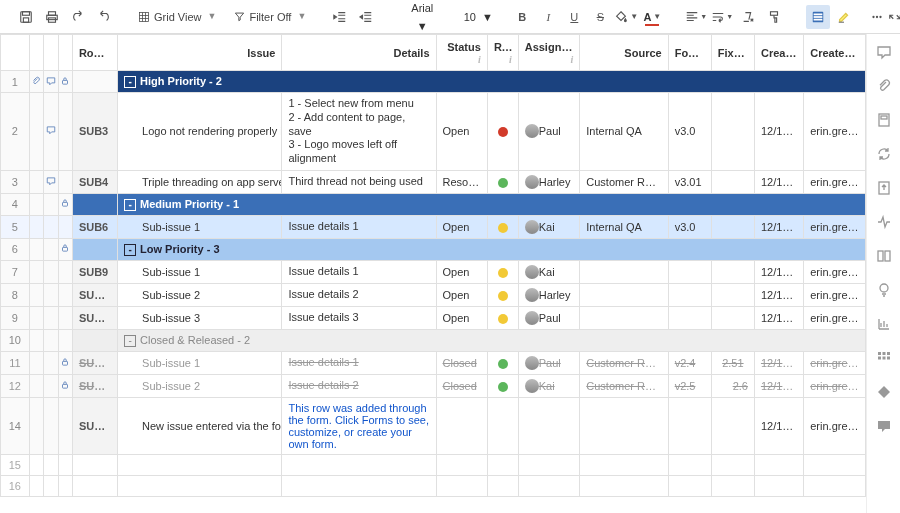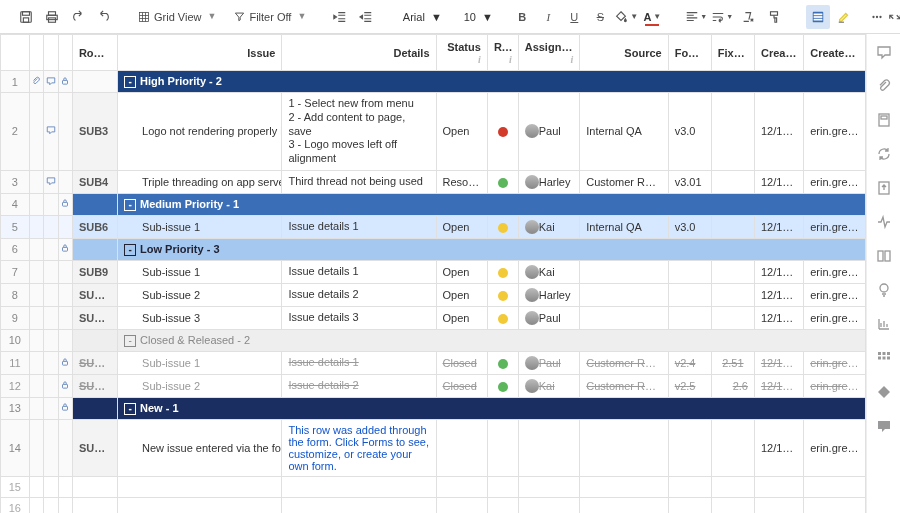--- a/index.html
+++ b/index.html
@@ -8,21 +8,21 @@
 
 
 .toolbar { height: 34px; border-bottom: 1px solid #ddd; display: flex; align-items: center; padding: 0 8px; gap: 2px; }
 .tb-group { display: flex; align-items: center; gap: 2px; padding: 0 6px; }
 .tb-sep { width: 1px; height: 20px; background: #ddd; margin: 0 2px; }
 .tb-btn { width: 24px; height: 24px; display: flex; align-items: center; justify-content: center; border-radius: 2px; cursor: pointer; color: #555; }
 .tb-btn.active { background: #d6e4f5; }
 .tb-btn svg { width: 14px; height: 14px; }
 .tb-pill { display: flex; gap: 4px; padding: 3px 8px; border-radius: 2px; cursor: pointer; color: #444; white-space: nowrap; }
 .tb-pill .chev { font-size: 9px; color: #888; margin-left: 2px; }
-.tb-font { min-width: 60px; text-align: center; font-size: 11px; display: flex; align-items: center; justify-content: center; gap: 6px; cursor: pointer; padding: 3px 6px; }
+.tb-font { min-width: 60px; text-align: center; font-size: 11px; display: flex; align-items: center; justify-content: center; gap: 6px; cursor: pointer; padding: 3px 6px; flex-direction: column; }
 .tb-size { min-width: 36px; text-align: center; font-size: 11px; display: flex; align-items: center; justify-content: center; gap: 6px; cursor: pointer; padding: 3px 6px; }
 .tb-color-strip { height: 2px; width: 14px; position: absolute; bottom: 3px; }
 .tb-btn.rel { position: relative; }
 .tb-right { margin-left: auto; }
 
 
 .main-row { display: flex; flex: 1; min-height: 0; }
 
 
 .right-rail { width: 34px; border-left: 1px solid #eee; display: flex; flex-direction: column; align-items: center; padding-top: 8px; gap: 14px; color: #999; }
@@ -487,31 +487,20 @@
                   <span class="avatar"></span>
                   <span>Kai</span>
                 </div>
               </td>
               <td>Customer Reported</td>
               <td>v2.5</td>
               <td style="text-align:right">2.6</td>
               <td>12/12/19 7</td>
               <td>erin.greunke@</td>
             </tr>
-            <tr class="section new">
-              <td class="rownum">13</td>
-              <td class="gutter"></td>
-              <td class="gutter"></td>
-              <td class="gutter"><svg viewBox="0 0 16 16" fill="none" stroke="currentColor" stroke-width="1.5">
-                  <rect x="4" y="7" width="8" height="6" rx="1"></rect>
-                  <path d="M6 7V5a2 2 0 014 0v2"></path>
-                </svg></td>
-              <td class="rowid-cell"></td>
-              <td colspan="10"><span class="exp" style="display:inline-block;width:12px;height:12px;line-height:10px;border:1px solid currentColor;text-align:center;font-size:10px;margin-right:4px;">-</span><span>New - 1</span></td>
-            </tr>
             <tr class="data">
               <td class="rownum">14</td>
               <td class="gutter"></td>
               <td class="gutter"></td>
               <td class="gutter lock-ic"></td>
               <td class="rowid-cell">SUB16</td>
               <td><span class="issue-indent">New issue entered via the form</span></td>
               <td><span class="link">This row was added through the form. Click Forms to see, customize, or create your own form.</span></td>
               <td></td>
               <td class="ryg-cell" style="text-align:center"></td>

